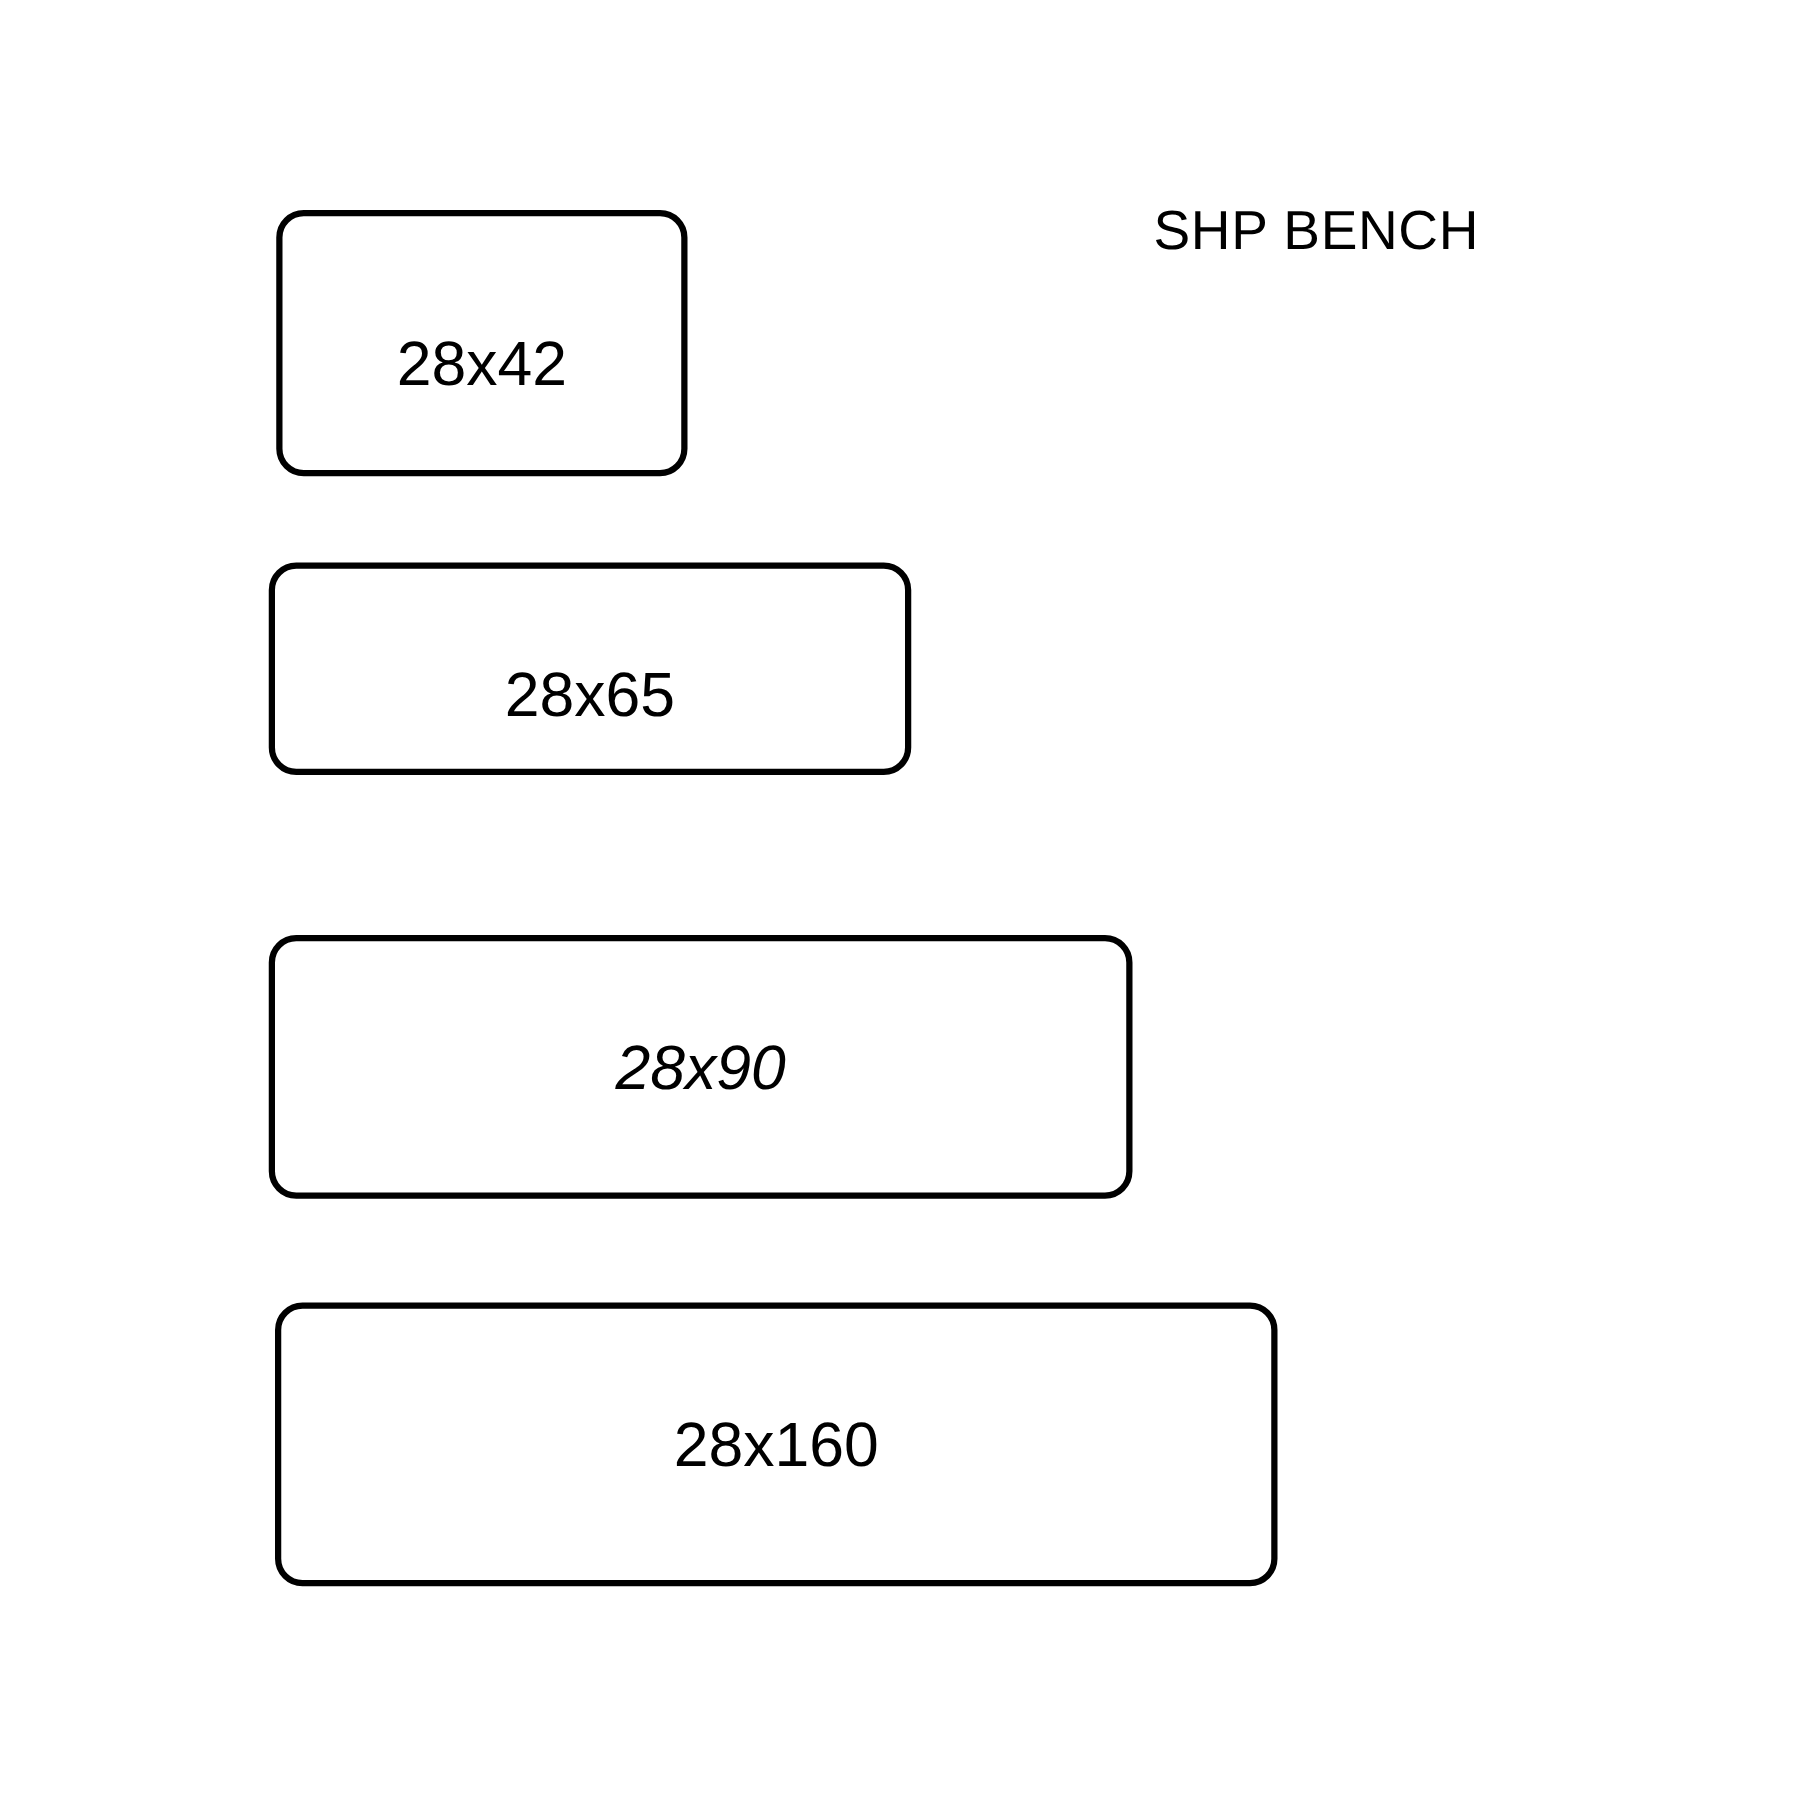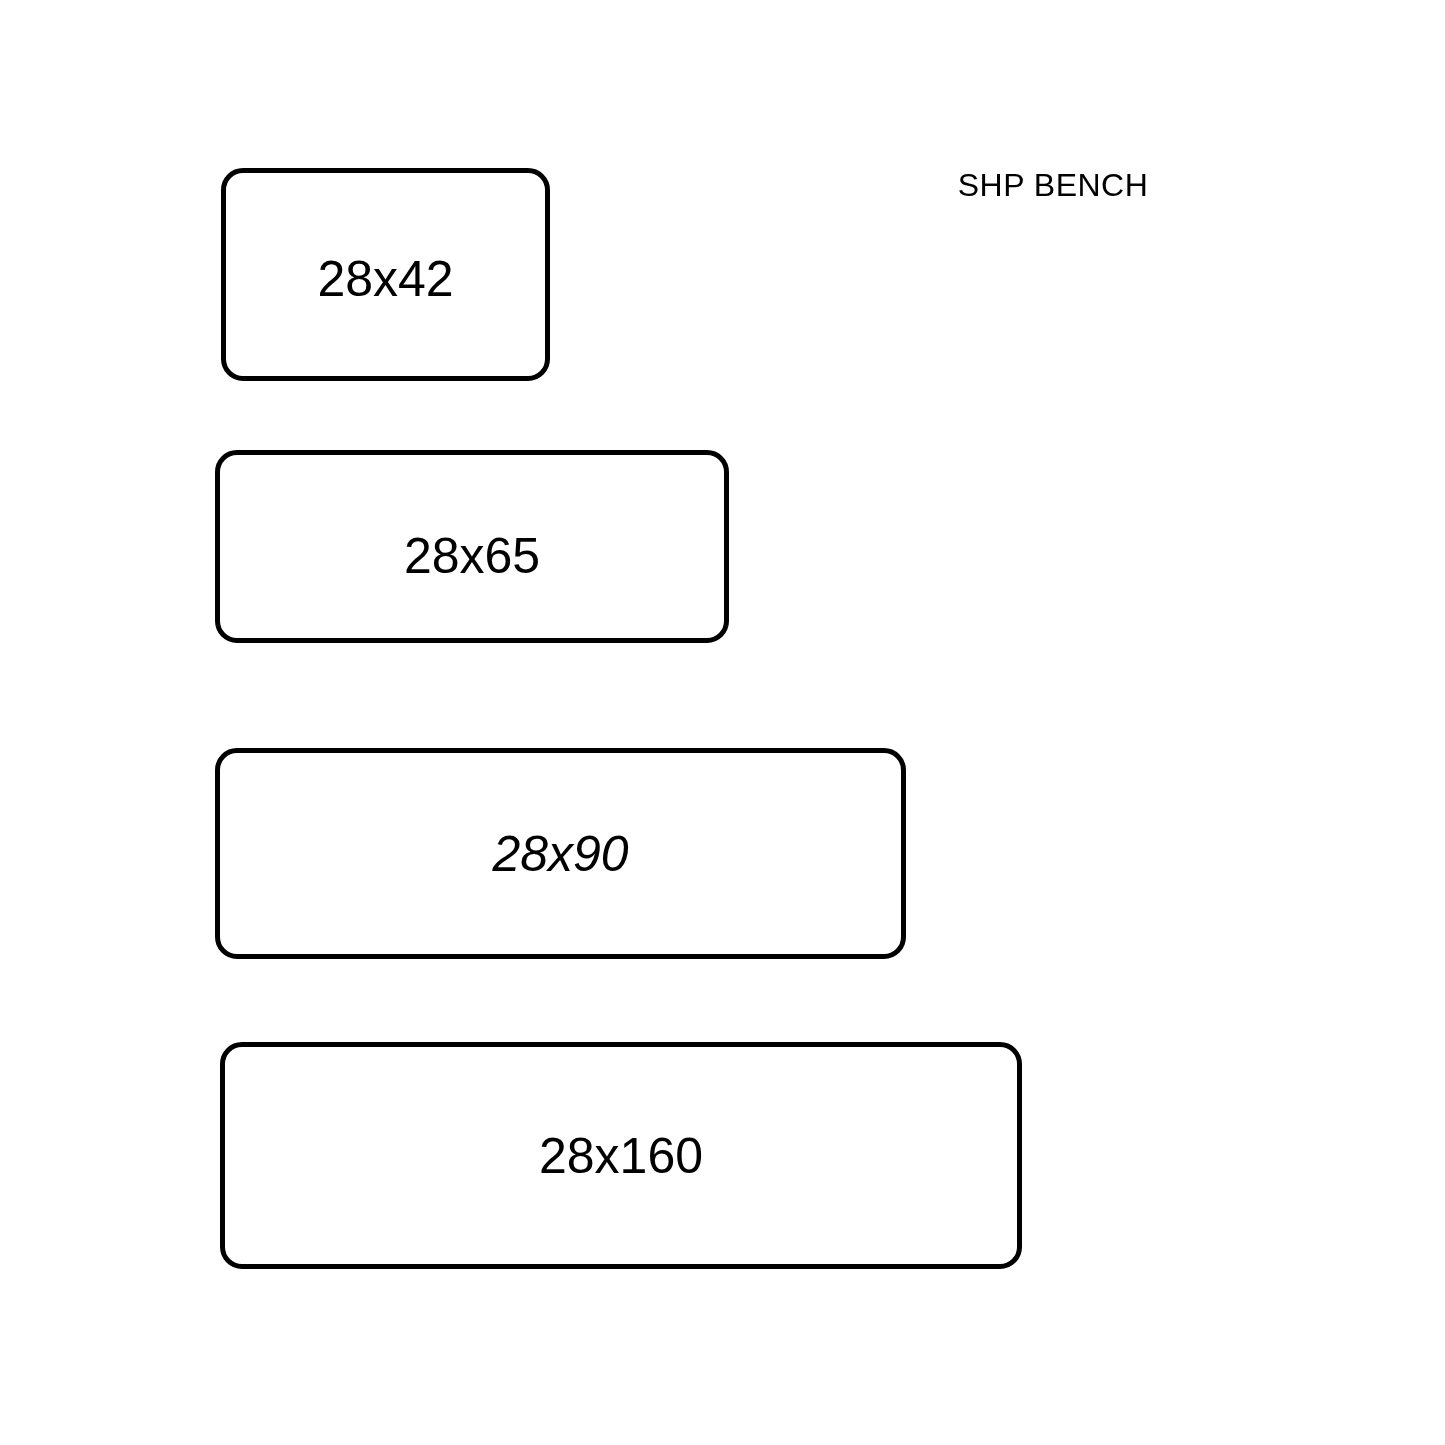--- a/index.html
+++ b/index.html
@@ -17,21 +17,21 @@
   }
 
   
   .title-block {
     position: absolute;
     left: 820px;
     top: 152px;
     width: 466px;
     text-align: center;
     color: #000000;
-    font-size: 32px;
+    font-size: 44px;
     line-height: 66px;
     font-weight: 400;
     letter-spacing: 0.5px;
     white-space: nowrap;
   }
   .title-line { display: block; }
 
   
   .board {
     position: absolute;
@@ -47,23 +47,23 @@
     text-align: center;
     color: #000000;
     font-size: 50px;
     line-height: 50px;
     font-weight: 400;
     white-space: nowrap;
   }
 
   
   .board-1 { left: 221px; top: 168px;  width: 329px; height: 213px; }
-  .board-1 .board-label { top: 81px; }
+  .board-1 .board-label { top: 93px; }
 
-  .board-2 { left: 215px; top: 450px;  width: 514px; height: 193px; }
+  .board-2 { left: 215px; top: 450px;  width: 514px; height: 170px; }
   .board-2 .board-label { top: 76px; }
 
   .board-3 { left: 215px; top: 748px;  width: 691px; height: 211px; font-style: italic; }
   .board-3 .board-label { top: 76px; }
 
   .board-4 { left: 220px; top: 1042px; width: 802px; height: 227px; }
   .board-4 .board-label { top: 84px; }
 </style>
 </head>
 <body>

